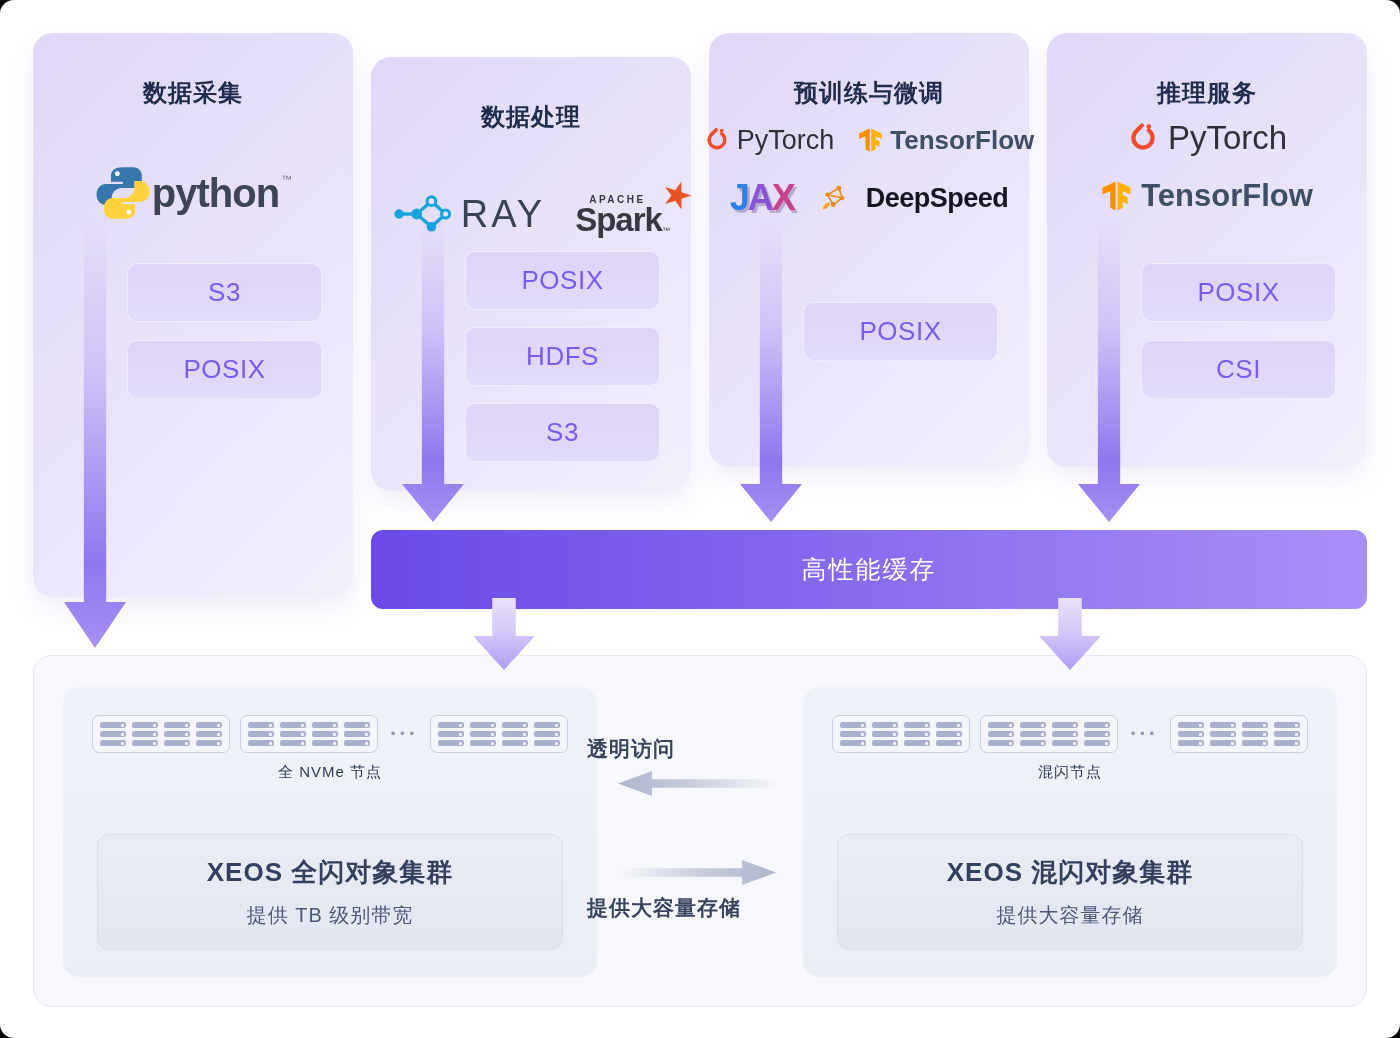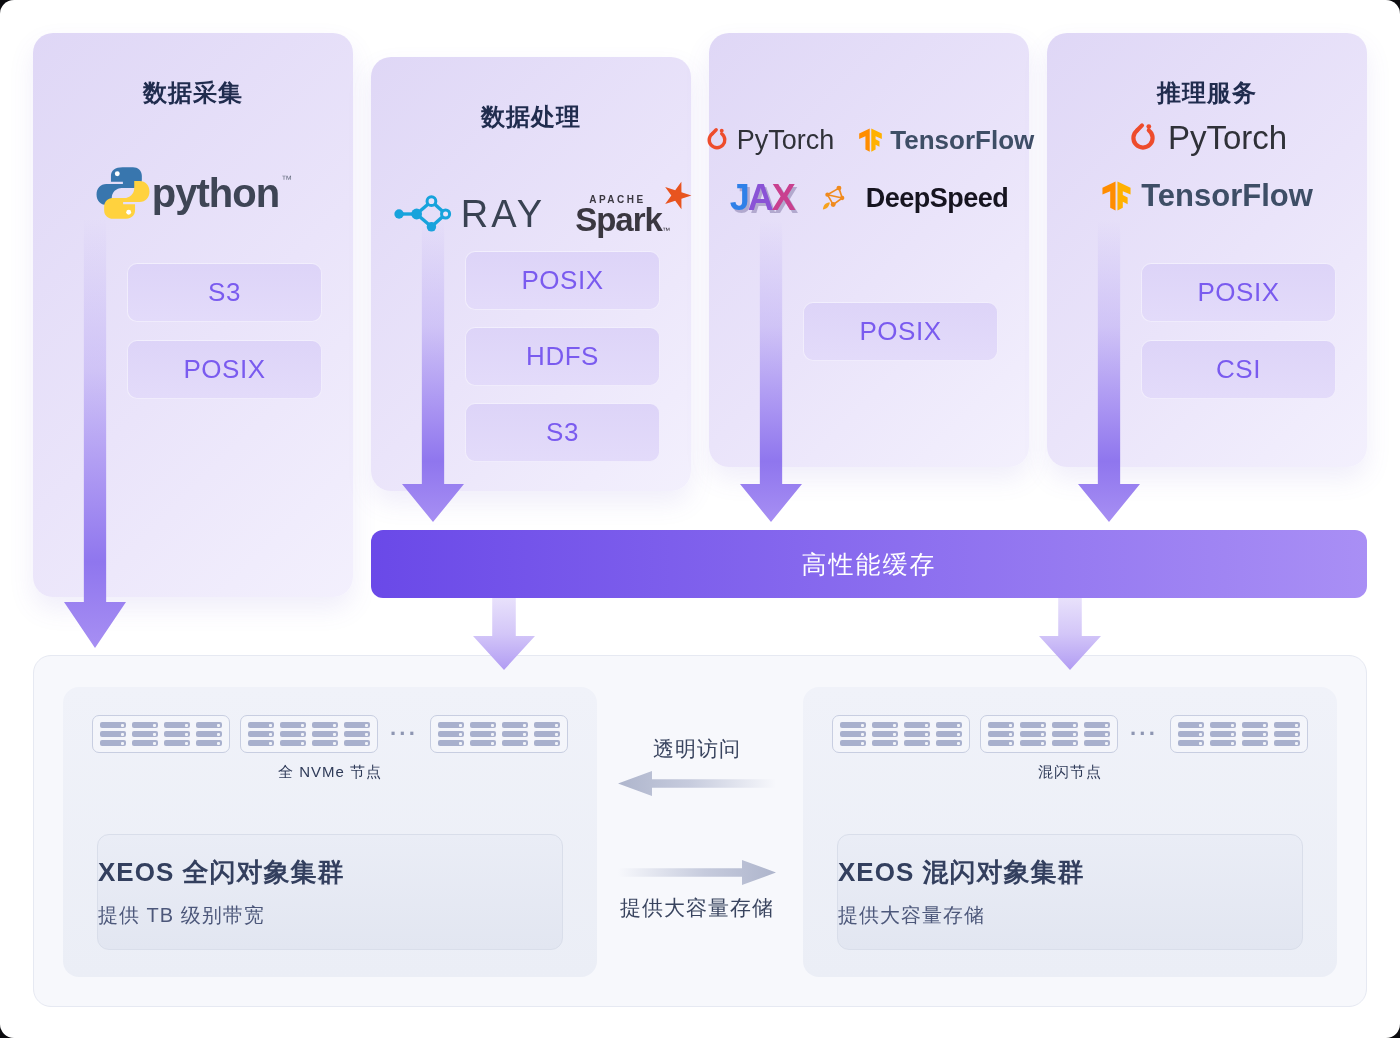--- a/index.html
+++ b/index.html
@@ -46,21 +46,21 @@
   .spark-tm{font-size:8px;color:#3A3740;vertical-align:bottom;}
   .pt-word-sm{font-size:27px;font-weight:500;color:#2F3138;margin-left:7px;}
   .tf-word-sm{font-size:26px;font-weight:700;color:#3E4E66;margin-left:7px;}
   .pt-word-lg{font-size:33px;font-weight:500;color:#2F3138;margin-left:9px;}
   .tf-word-lg{font-size:31px;font-weight:700;color:#3E4E66;margin-left:9px;}
   .jax{font-size:36px;font-weight:800;letter-spacing:-2px;text-shadow:2.5px 2.5px 0 rgba(60,45,110,0.30);}
   .jax .j{color:#2F80E8;} .jax .a{color:#8A53D6;} .jax .x{color:#C9408F;}
   .ds-word{font-size:27px;font-weight:800;color:#16141F;margin-left:18px;letter-spacing:-0.5px;}
   
   .cache-bar{
-    position:absolute;left:371px;top:530px;width:996px;height:68px;border-radius:12px;
+    position:absolute;left:371px;top:530px;width:996px;height:79px;border-radius:12px;
     background:linear-gradient(90deg,var(--cache-gradient-start,#6A49E8),var(--cache-gradient-end,#A98FF5));
     display:flex;align-items:center;justify-content:center;
     color:#fff;font-size:25px;font-weight:500;letter-spacing:2px;
   }
   
   .bottom-box{
     position:absolute;left:33px;top:655px;width:1334px;height:352px;border-radius:18px;
     background:#F7F8FC;border:1px solid #E6E9F2;box-sizing:border-box;
   }
   .panel{
@@ -76,37 +76,37 @@
   }
   .server-unit{display:flex;flex-direction:column;gap:3px;}
   .server-bar{position:relative;width:26px;height:6px;border-radius:2px;background:var(--server-bar,#A8B0CD);}
   .server-bar::after{content:"";position:absolute;right:2px;top:1.5px;width:3px;height:3px;border-radius:1px;background:#F2F4F9;}
   .server-dots{color:#8E96B2;font-size:22px;font-weight:bold;letter-spacing:2px;padding:0 2px;}
   .node-label{position:absolute;top:76px;left:0;width:100%;text-align:center;font-size:15px;color:#2E3A58;font-weight:500;letter-spacing:1px;}
   .xeos-box{
     position:absolute;top:147px;left:34px;width:466px;height:116px;border-radius:12px;box-sizing:border-box;
     background:linear-gradient(180deg,#EAEDF6,var(--cluster-box-bg,#E2E6F1));
     border:1px solid #D9DEEA;
-    display:flex;flex-direction:column;justify-content:center;gap:12px;
+    display:flex;flex-direction:column;align-items:center;justify-content:center;gap:12px;
   }
   .xeos-title{font-size:26px;font-weight:bold;color:#333F5E;letter-spacing:1px;}
   .xeos-sub{font-size:20px;color:#4C577A;letter-spacing:1px;}
   
   .col-arrow{
     position:absolute;width:62px;
     background:linear-gradient(180deg,rgba(151,126,240,0) 0%,rgba(151,126,240,0.30) 35%,rgba(145,118,239,0.72) 62%,var(--arrow-purple,#8F76EE) 80%,#A78FF3 100%);
     clip-path:polygon(32% 0,68% 0,68% calc(100% - var(--head,44px)),100% calc(100% - var(--head,44px)),50% 100%,0 calc(100% - var(--head,44px)),32% calc(100% - var(--head,44px)));
   }
   .sub-arrow{
     position:absolute;width:62px;height:72px;--head:34px;
     background:linear-gradient(180deg,#E8E1FB 0%,#D3C6F8 50%,#B19CF3 100%);
     clip-path:polygon(31% 0,69% 0,69% calc(100% - var(--head)),100% calc(100% - var(--head)),50% 100%,0 calc(100% - var(--head)),31% calc(100% - var(--head)));
   }
   
-  .flow-label{position:absolute;width:220px;text-align:center;font-size:21px;color:var(--flow-text,#39445F);font-weight:400;letter-spacing:1px;}
+  .flow-label{position:absolute;width:220px;font-size:21px;color:var(--flow-text,#39445F);font-weight:700;letter-spacing:1px;}
   .flow-arrow{position:absolute;width:158px;height:25px;}
   .flow-left{
     background:linear-gradient(90deg,#AEB5CC 0%,var(--flow-arrow,#C6CBDD) 45%,rgba(234,236,243,0) 100%);
     clip-path:polygon(0 50%,34px 0,34px 33%,100% 33%,100% 67%,34px 67%,34px 100%);
   }
   .flow-right{
     background:linear-gradient(270deg,#AEB5CC 0%,var(--flow-arrow,#C6CBDD) 45%,rgba(234,236,243,0) 100%);
     clip-path:polygon(100% 50%,calc(100% - 34px) 0,calc(100% - 34px) 33%,0 33%,0 67%,calc(100% - 34px) 67%,calc(100% - 34px) 100%);
   }
 </style>
@@ -162,20 +162,21 @@
       </div>
     </div>
     <div class="chips" style="top:194px;gap:17px;">
       <div class="chip">POSIX</div>
       <div class="chip">HDFS</div>
       <div class="chip">S3</div>
     </div>
   </div>
 
   <div class="card card3">
+    <div class="card-title">预训练与微调</div>
     <div class="logo-zone" style="top:85px;height:44px;gap:24px;">
       <div class="lockup">
         <svg width="26" height="26" viewBox="0 0 32 32">
           <path d="M10.2 8.3 A9.6 9.6 0 1 0 21.8 8.3" fill="none" stroke="#EE4C2C" stroke-width="4.2" stroke-linecap="round"></path>
           <path d="M10.2 8.3 L15 3.4" fill="none" stroke="#EE4C2C" stroke-width="4.2" stroke-linecap="round"></path>
           <circle cx="21.8" cy="4.6" r="2.4" fill="#EE4C2C"></circle>
         </svg>
         <span class="pt-word-sm">PyTorch</span>
       </div>
       <div class="lockup">

